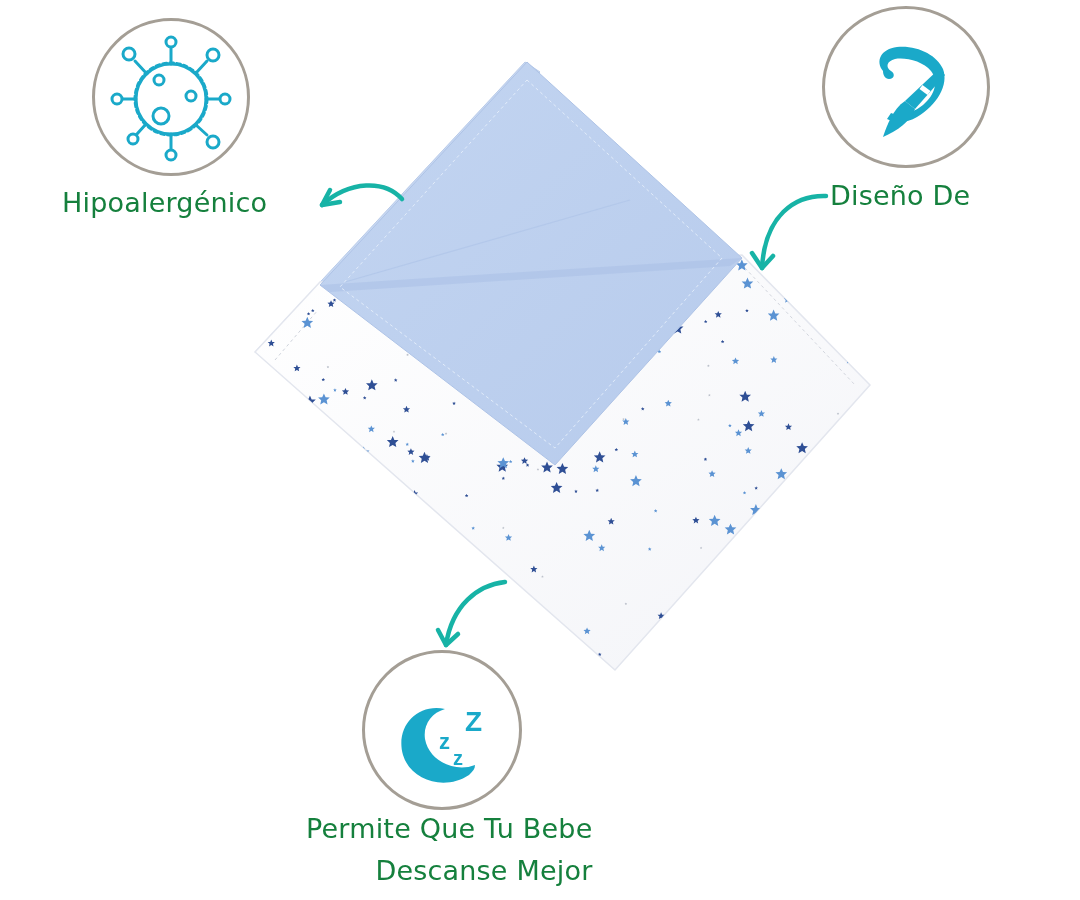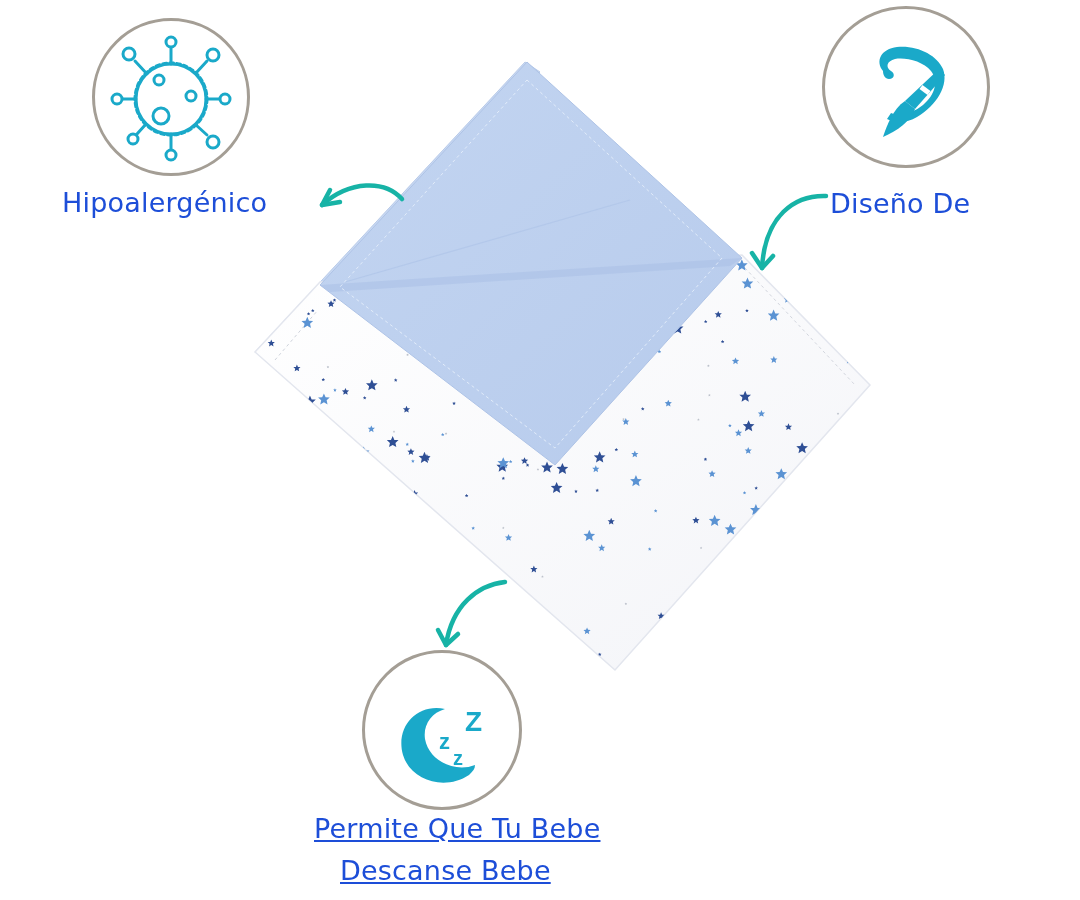--- a/index.html
+++ b/index.html
@@ -1,21 +1,21 @@
 <!DOCTYPE html>
 <html><head>
 <meta charset="utf-8">
 <style>
   html, body { margin: 0; padding: 0; background: #ffffff; }
   body { width: 1080px; height: 900px; position: relative; overflow: hidden;
          font-family: "DejaVu Sans", "Liberation Sans", sans-serif; color: #111; }
   .stage { position: absolute; left: 0; top: 0; width: 1080px; height: 900px; }
   .feature-circle { position: absolute; border: 3px solid #a49e95; border-radius: 50%;
          background: #fff; box-sizing: border-box; }
-  .feature-label { position: absolute; font-size: 27px; line-height: 42px; color: #1d4ed8;
+  .feature-label { position: absolute; font-size: 27px; line-height: 42px; color: #15803d;
          letter-spacing: 0.2px; white-space: nowrap; }
   .feature-label span { display: block; }
   svg { position: absolute; left: 0; top: 0; }
 </style>
 </head>
 <body>
 
 <div class="stage">
 
   <svg width="1080" height="900" viewBox="0 0 1080 900">
@@ -358,30 +358,30 @@
   <div class="feature-circle" style="left:822px; top:6px; width:168px; height:162px;">
     <svg width="162" height="156" viewBox="0 0 162 156">
       <g fill="#1aa9c9">
         <path d="M58,62 C50,52 56,40 72,38 C92,36 112,46 118,60 C124,76 112,96 92,108 C82,114 70,114 62,110 L66,104 C76,108 88,104 98,96 C110,86 114,72 106,62 C98,52 80,48 70,50 C62,52 60,58 66,62 C70,64 70,70 64,70 C60,70 58,66 58,62 Z"></path>
         <path d="M114,60 L120,66 L90,100 L80,92 Z"></path>
         <path d="M80,92 L90,100 C86,112 72,122 58,128 C62,116 68,100 80,92 Z"></path>
       </g>
       <path d="M96,78 L104,84" stroke="#fff" stroke-width="5"></path>
     </svg>
   </div>
-  <div class="feature-label" style="left:830px; top:183px;">
+  <div class="feature-label" style="left:830px; top:175px;">
     <span>Diseño De</span>
   </div>
 
   <div class="feature-circle" style="left:362px; top:650px; width:160px; height:160px;">
     <svg width="154" height="154" viewBox="0 0 154 154">
       <path d="M80,56 C52,50 30,74 38,102 C46,128 80,138 104,122 C108,118 110,116 110,112 C90,120 64,108 60,86 C58,72 66,60 80,56 Z" fill="#1aa9c9"></path>
       <text x="74" y="96" font-family="Liberation Sans, sans-serif" font-weight="bold" font-size="22" fill="#1aa9c9">z</text>
       <text x="88" y="112" font-family="Liberation Sans, sans-serif" font-weight="bold" font-size="20" fill="#1aa9c9">z</text>
       <text x="100" y="78" font-family="Liberation Sans, sans-serif" font-weight="bold" font-size="28" fill="#1aa9c9">Z</text>
     </svg>
   </div>
-  <div class="feature-label" style="left:314px; top:808px; text-align:left;text-decoration:underline;">
+  <div class="feature-label" style="left:306px; top:808px; text-align:right;">
     <span>Permite Que Tu Bebe</span>
-    <span style="padding-left:26px;">Descanse Bebe</span>
+    <span style="padding-left:26px;">Descanse Mejor</span>
   </div>
 
 </div>
 
 </body></html>

